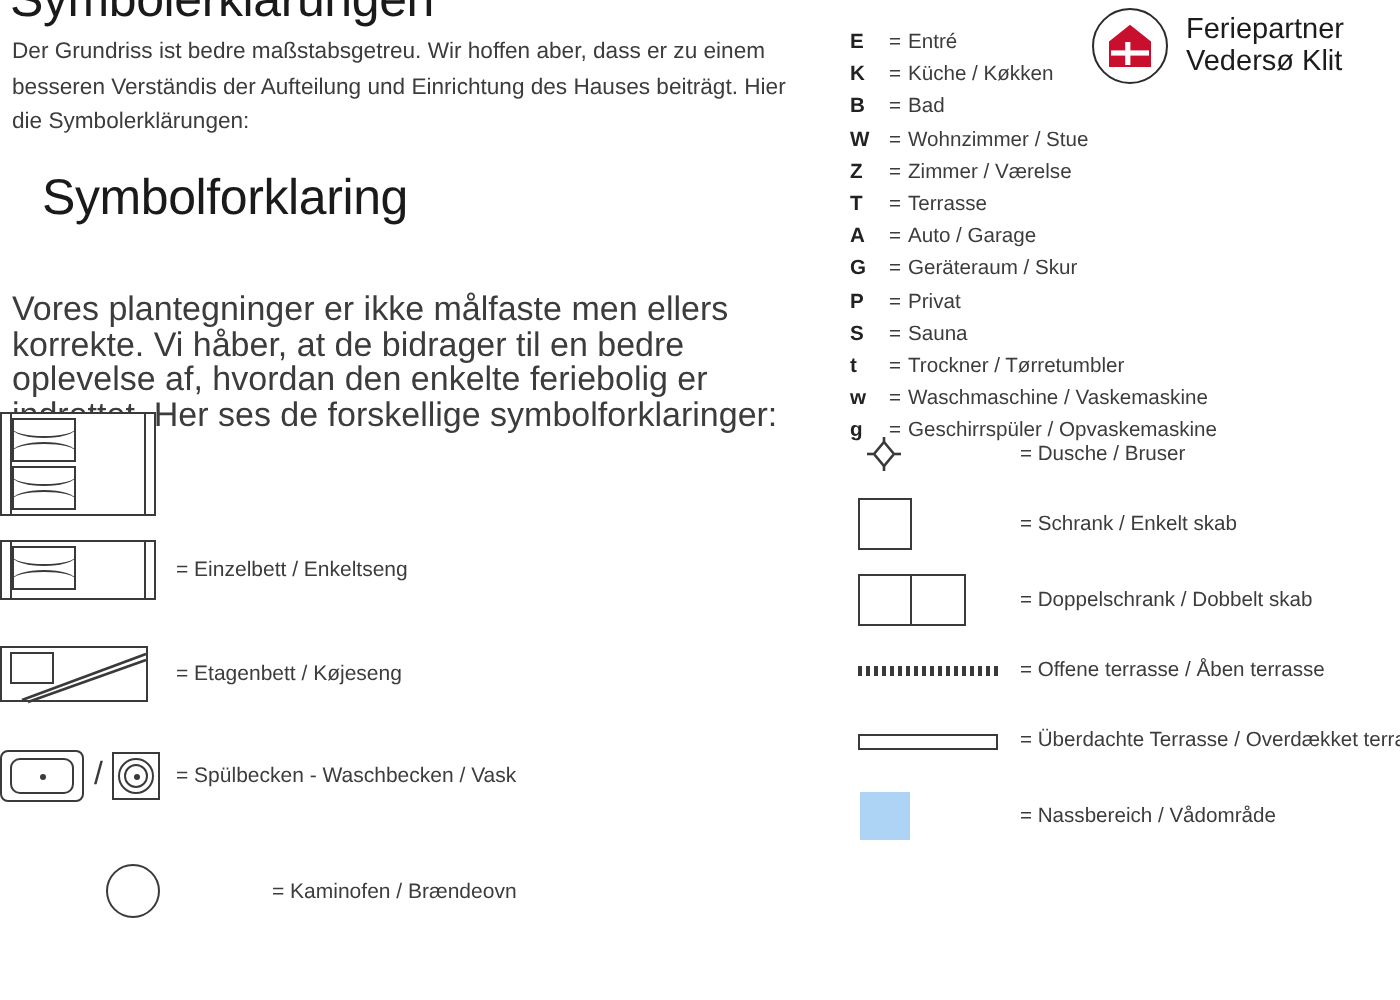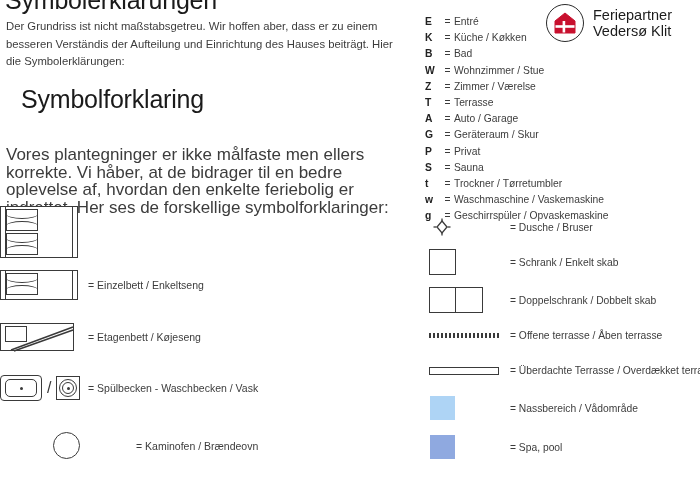--- a/index.html
+++ b/index.html
@@ -178,21 +178,21 @@
   }
   .swatch { width:25px; height:24px; }
 </style>
 </head>
 <body>
 
 <div id="left-column">
 
   <div id="cut-heading">Symbolerklärungen</div>
 
-  <div id="intro-de">Der Grundriss ist nicht maßstabsgetreu. Wir hoffen aber, dass er zu einem besseren Verständis der Aufteilung und Einrichtung des Hauses beiträgt. Hier die Symbolerklärungen:</div>
+  <div id="intro-de">Der Grundriss ist bedre maßstabsgetreu. Wir hoffen aber, dass er zu einem besseren Verständis der Aufteilung und Einrichtung des Hauses beiträgt. Hier die Symbolerklärungen:</div>
 
   <div id="title-da">Symbolforklaring</div>
 
   <div id="intro-da">Vores plantegninger er ikke målfaste men ellers korrekte. Vi håber, at de bidrager til en bedre oplevelse af, hvordan den enkelte feriebolig er indrettet. Her ses de forskellige symbolforklaringer:</div>
 
   <div class="legend-row" style="top:206px;">
     <div class="sym-box" style="width:88px;">
       <div class="bed" style="width:78px;height:52px;">
         <div class="frame-left"></div>
         <div class="frame-right"></div>
@@ -382,19 +382,13 @@
     <div class="r-label">= Überdachte Terrasse / Overdækket terrasse</div>
   </div>
 
   <div class="r-row" style="top:396px;">
     <div class="sym-box" style="width:90px;padding-left:10px;">
       <div class="swatch" id="sw-wet" style="background: rgb(174, 212, 245);"></div>
     </div>
     <div class="r-label">= Nassbereich / Vådområde</div>
   </div>
 
-  <div class="r-row" style="top:435px;">
-    <div class="sym-box" style="width:90px;padding-left:10px;">
-      <div class="swatch" id="sw-spa" style="background: rgb(143, 169, 224);"></div>
-    </div>
-    <div class="r-label">= Spa, pool</div>
-  </div>
 </div>
 
 </body></html>

